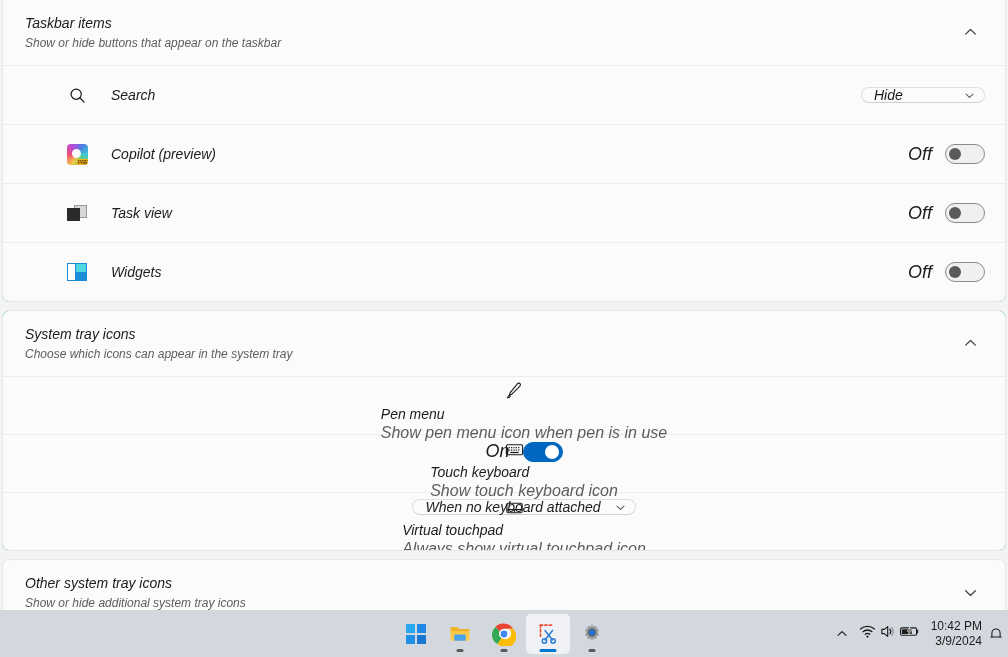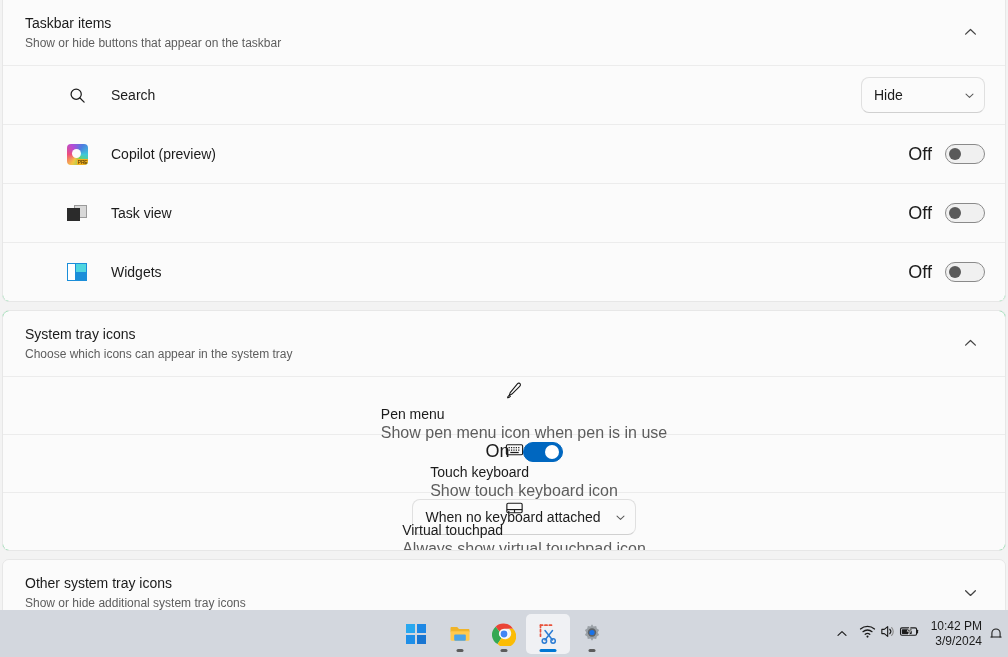--- a/index.html
+++ b/index.html
@@ -17,20 +17,21 @@
     background: #f3f3f3;
   }
 
   
   .card {
     background: #22c55e;
     border: 1px solid #e7e7e7;
     border-radius: 7px;
     margin: 0 2px;
     overflow: hidden;
+    font-style: italic;
   }
   .card.first { border-top: none; border-top-left-radius: 0; border-top-right-radius: 0; }
 
   
   .group-header {
     display: flex; align-items: center;
     padding: 0 20px 0 22px;
     height: 65px;
     cursor: pointer;
     background: #fbfbfb;
@@ -58,21 +59,21 @@
     margin-right: 20px;
   }
   .row-text { flex: 1; display: flex; flex-direction: column; justify-content: center; gap: 1px; }
   .row-title { font-size: 14px; color: #1b1b1b; line-height: 19px; }
   .row-sub   { font-size: 16px; color: #5d5d5d; line-height: 16px; }
   .row-ctrl  { display: flex; align-items: center; flex: none; }
 
   
   .combo {
     display: flex; align-items: center; justify-content: space-between;
-    height: 36px; min-width: 122px;
+    height: 16px; min-width: 122px;
     background: #fbfbfb;
     border: 1px solid #e0e0e0;
     border-bottom-color: #d0d0d0;
     border-radius: 8px;
     padding: 0 9px 0 12px;
     cursor: pointer;
   }
   .combo-label { font-size: 14px; color: #1b1b1b; white-space: nowrap; }
   .combo-chev { margin-left: 14px; color: #5a5a5a; display: flex; align-items: center; }
 

